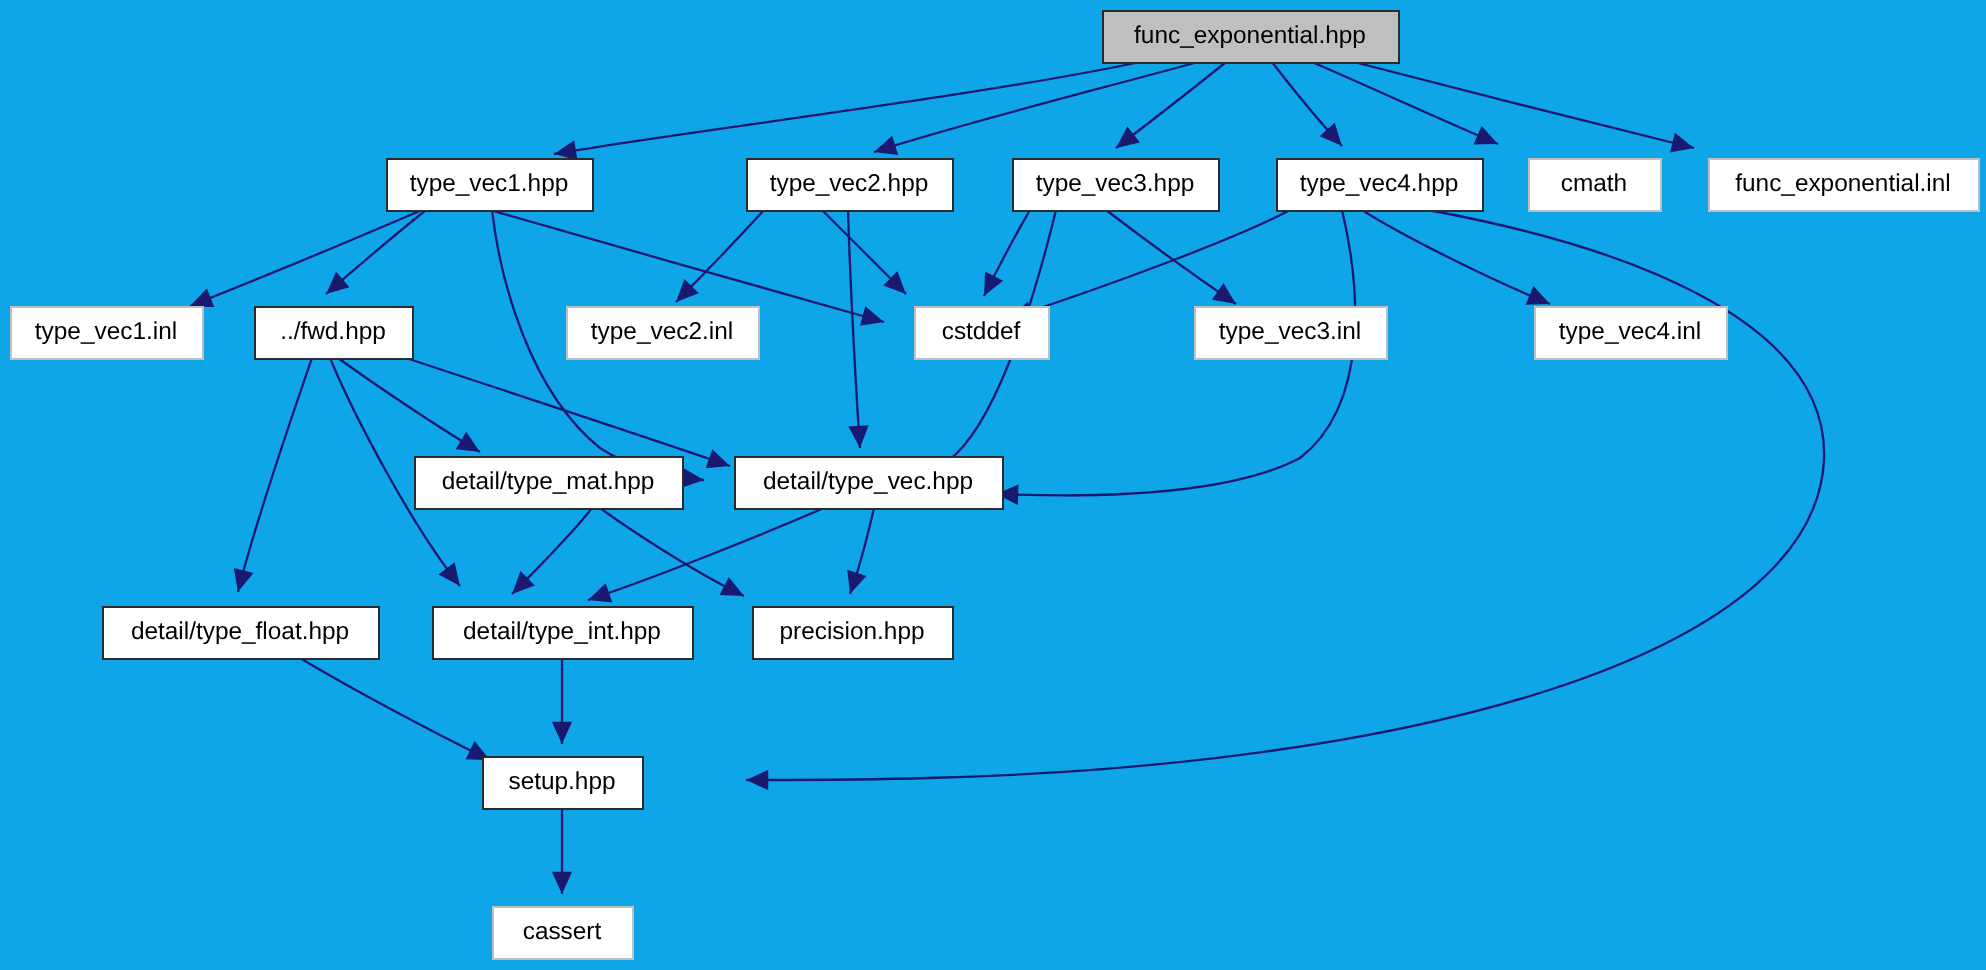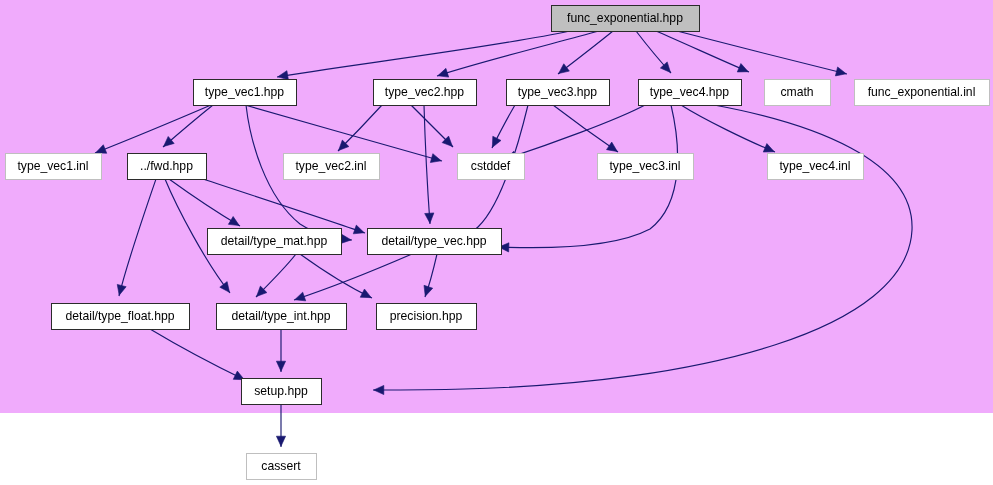--- a/index.html
+++ b/index.html
@@ -9,22 +9,22 @@
   }
   body {
     font-family: "Liberation Sans", sans-serif;
     width: 993px;
     height: 485px;
     overflow: hidden;
   }
   #graph-root {
     position: relative;
     width: 993px;
-    height: 413px;
-    background: #f0abfc;
+    height: 485px;
+    background: #0ea5e9;
   }
   #graph-svg {
     position: absolute;
     top: 0;
     left: 0;
     width: 993px;
     height: 485px;
     display: block;
   }
   .node-box {

